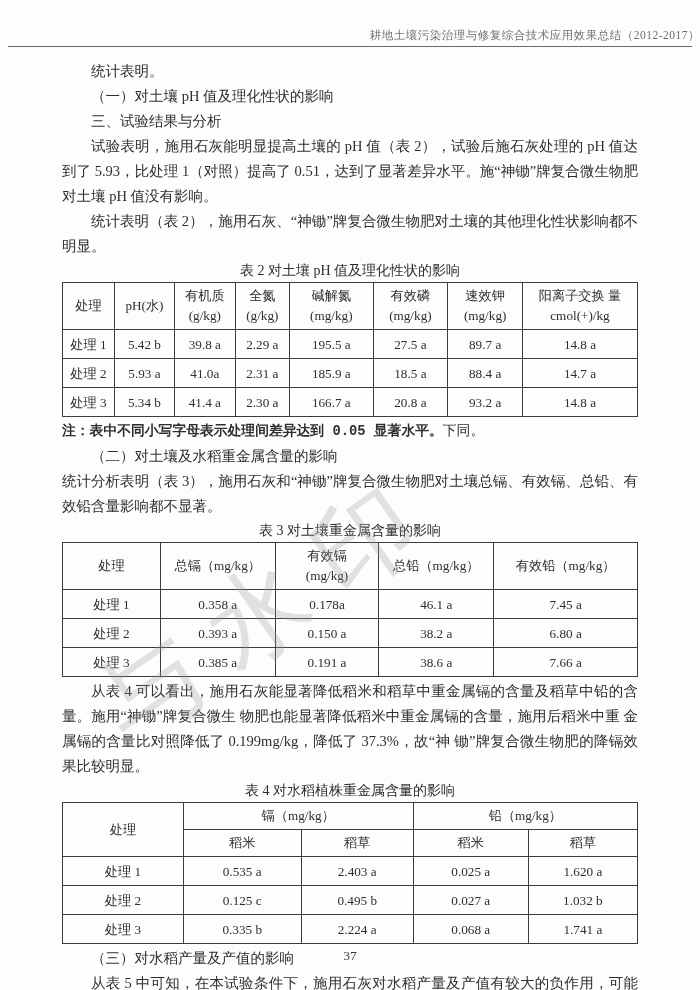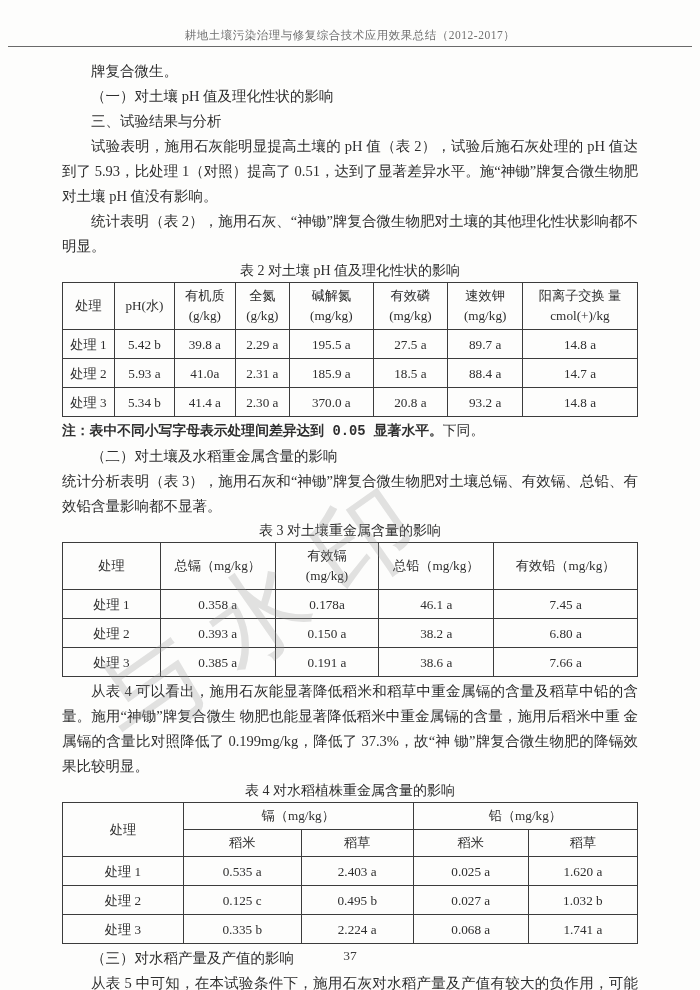--- a/index.html
+++ b/index.html
@@ -3,21 +3,21 @@
 <meta charset="utf-8">
 <style>
   html,body{margin:0;padding:0;background:#ffffff;}
   .page{
     position:relative;width:700px;height:990px;background:#fdfdfc;
     font-family:"Liberation Serif","DejaVu Serif",serif;color:#2e2e2e;
     overflow:hidden;
   }
   .header{padding-top:28px;}
   .header-title{
-    text-align:center;font-size:11.5px;color:#6f6f6f;letter-spacing:.5px;
+    text-align:right;font-size:11.5px;color:#6f6f6f;letter-spacing:.5px;
   }
   .header-rule{margin:3px 8px 0 8px;border-bottom:1.4px solid #6a6a6a;height:0;}
   .content{
     padding:12px 62px 0 62px;font-size:14.5px;line-height:25px;
     text-align:justify;position:relative;z-index:1;
   }
   .para{margin:0;text-indent:2em;}
   .para.no-indent{text-indent:0;}
   .heading{margin:0;text-indent:2em;}
   .tbl-caption{text-align:center;font-size:14px;line-height:21px;margin:1px 0 1px 0;text-indent:0;}
@@ -44,21 +44,21 @@
 
   <div class="watermark">与水印</div>
 
   <div class="header">
     <div class="header-title">耕地土壤污染治理与修复综合技术应用效果总结（2012-2017）</div>
     <div class="header-rule"></div>
   </div>
 
   <div class="content">
 
-    <p class="para">牌复合微生。</p>
+    <p class="para">统计表明。</p>
     <p class="heading">（一）对土壤 pH 值及理化性状的影响</p>
     <p class="heading">三、试验结果与分析</p>
     <p class="para">试验表明，施用石灰能明显提高土壤的 pH 值（表 2），试验后施石灰处理的 pH 值达到了 5.93，比处理 1（对照）提高了 0.51，达到了显著差异水平。施“神锄”牌复合微生物肥对土壤 pH 值没有影响。</p>
     <p class="para">统计表明（表 2），施用石灰、“神锄”牌复合微生物肥对土壤的其他理化性状影响都不明显。</p>
 
     <div class="tbl-caption">表 2 对土壤 pH 值及理化性状的影响</div>
     <table>
       <colgroup>
         <col style="width:9%">
           <col style="width:10.5%">
@@ -122,21 +122,21 @@
             <td>185.9 a</td>
             <td>18.5 a</td>
             <td>88.4 a</td>
             <td>14.7 a</td>
           </tr>
           <tr>
             <td>处理 3</td>
             <td>5.34 b</td>
             <td>41.4 a</td>
             <td>2.30 a</td>
-            <td>370.0 a</td>
+            <td>166.7 a</td>
             <td>20.8 a</td>
             <td>93.2 a</td>
             <td>14.8 a</td>
           </tr>
         </tbody>
     </table>
 
     <p class="note"><span class="note-bold">注：表中不同小写字母表示处理间差异达到 0.05 显著水平。</span><span>下同。</span></p>
 
     <p class="heading">（二）对土壤及水稻重金属含量的影响</p>

